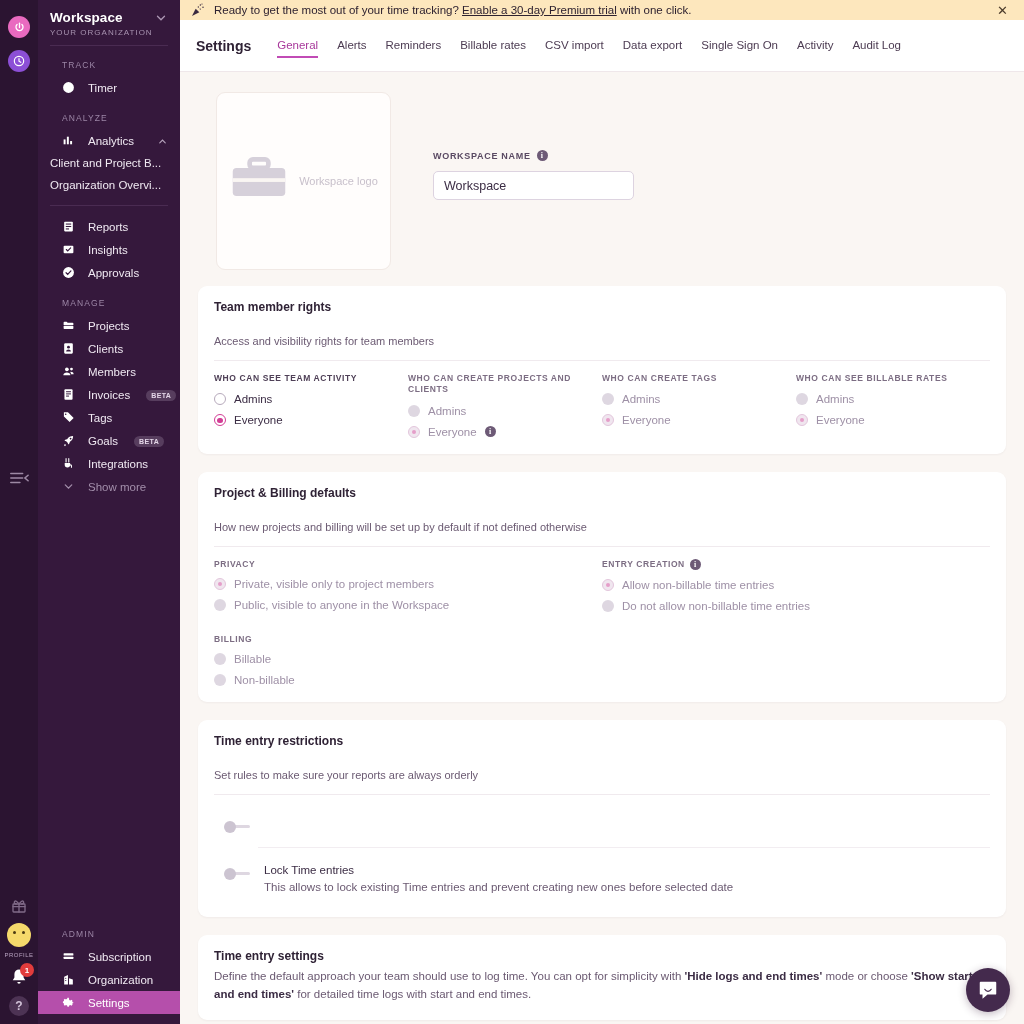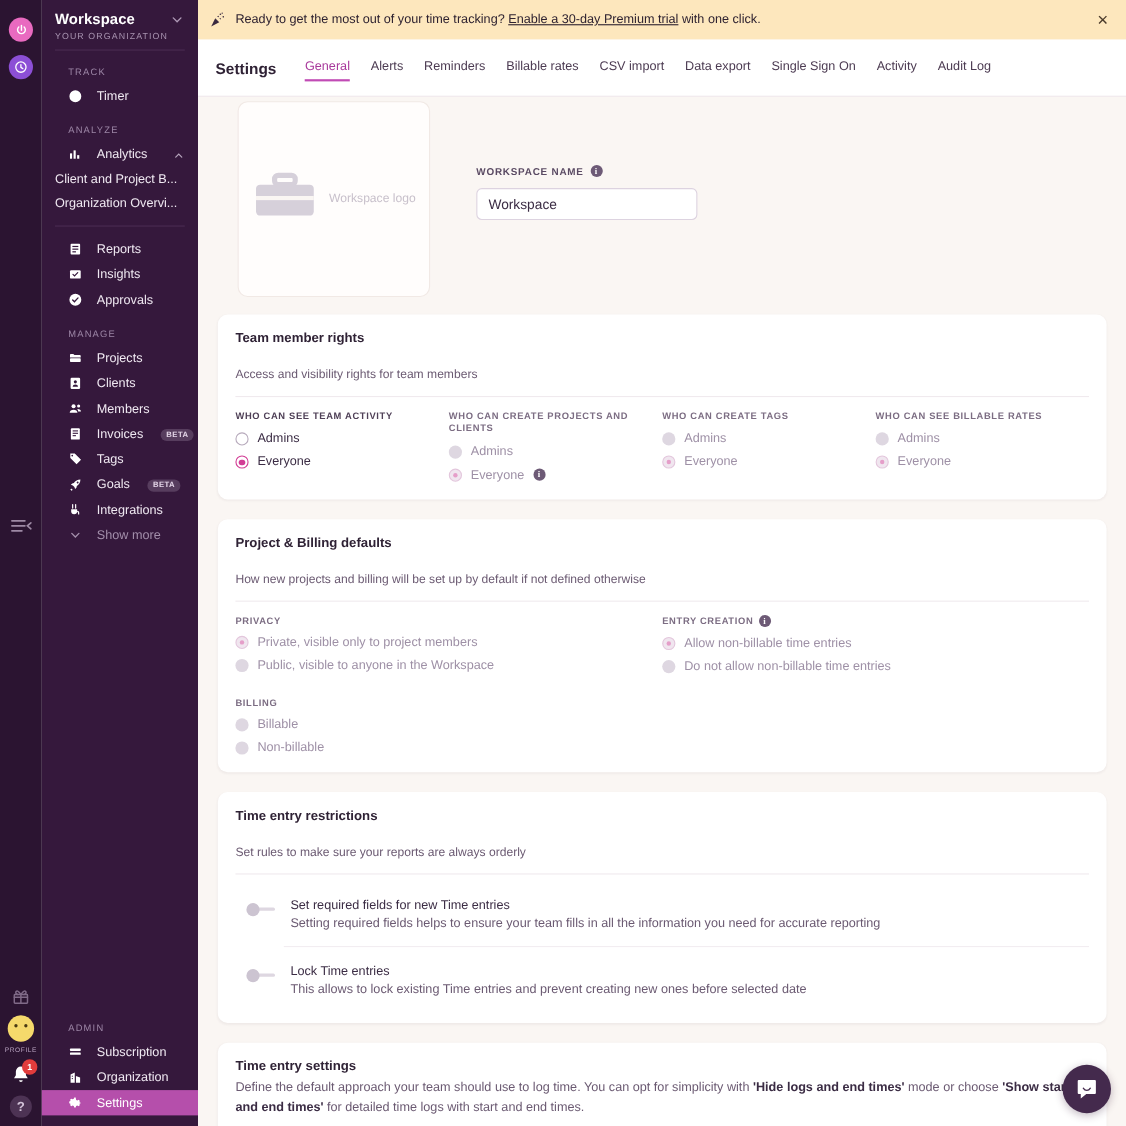--- a/index.html
+++ b/index.html
@@ -101,21 +101,21 @@
     border-radius: 7px; padding: 2px 5px; margin-left: 3px;
   }
   .nav-item.muted { color: #a38fab; }
   .sidebar-admin { margin-top: auto; padding-bottom: 10px; }
 
   
   #main { flex: 1; height: 1024px; position: relative; overflow: hidden; background: #faf6f3; }
 
   
   #banner {
-    height: 36px; background: #fde7bd; display: flex; align-items: center;
+    height: 20px; background: #fde7bd; display: flex; align-items: center;
     padding: 0 12px 0 10px; font-size: 11.5px; color: #2e2230;
   }
   .banner-icon { width: 16px; height: 16px; margin-right: 8px; flex: 0 0 16px; }
   .banner-link { color: #2e2230; text-decoration: underline; font-weight: normal; }
   .banner-close { margin-left: auto; font-size: 13px; color: #4a3a2a; cursor: pointer; line-height: 1; padding: 2px 4px; }
 
   
   #tabbar {
     height: 52px; background: #fff; display: flex; align-items: center;
     padding: 0 0 0 16px; border-bottom: 1px solid #efe7ea;
@@ -621,24 +621,20 @@
     <div class="card">
       <div class="card-title">Time entry restrictions</div>
       <div class="card-sub">Set rules to make sure your reports are always orderly</div>
       <div class="card-hr"></div>
 
       <div class="toggle-row">
         <div class="switch">
           <div class="track"></div>
           <div class="knob"></div>
         </div>
-        <div>
-          <div class="toggle-title">Set required fields for new Time entries</div>
-          <div class="toggle-desc">Setting required fields helps to ensure your team fills in all the information you need for accurate reporting</div>
-        </div>
       </div>
 
       <div class="inner-hr"></div>
 
       <div class="toggle-row">
         <div class="switch">
           <div class="track"></div>
           <div class="knob"></div>
         </div>
         <div>

